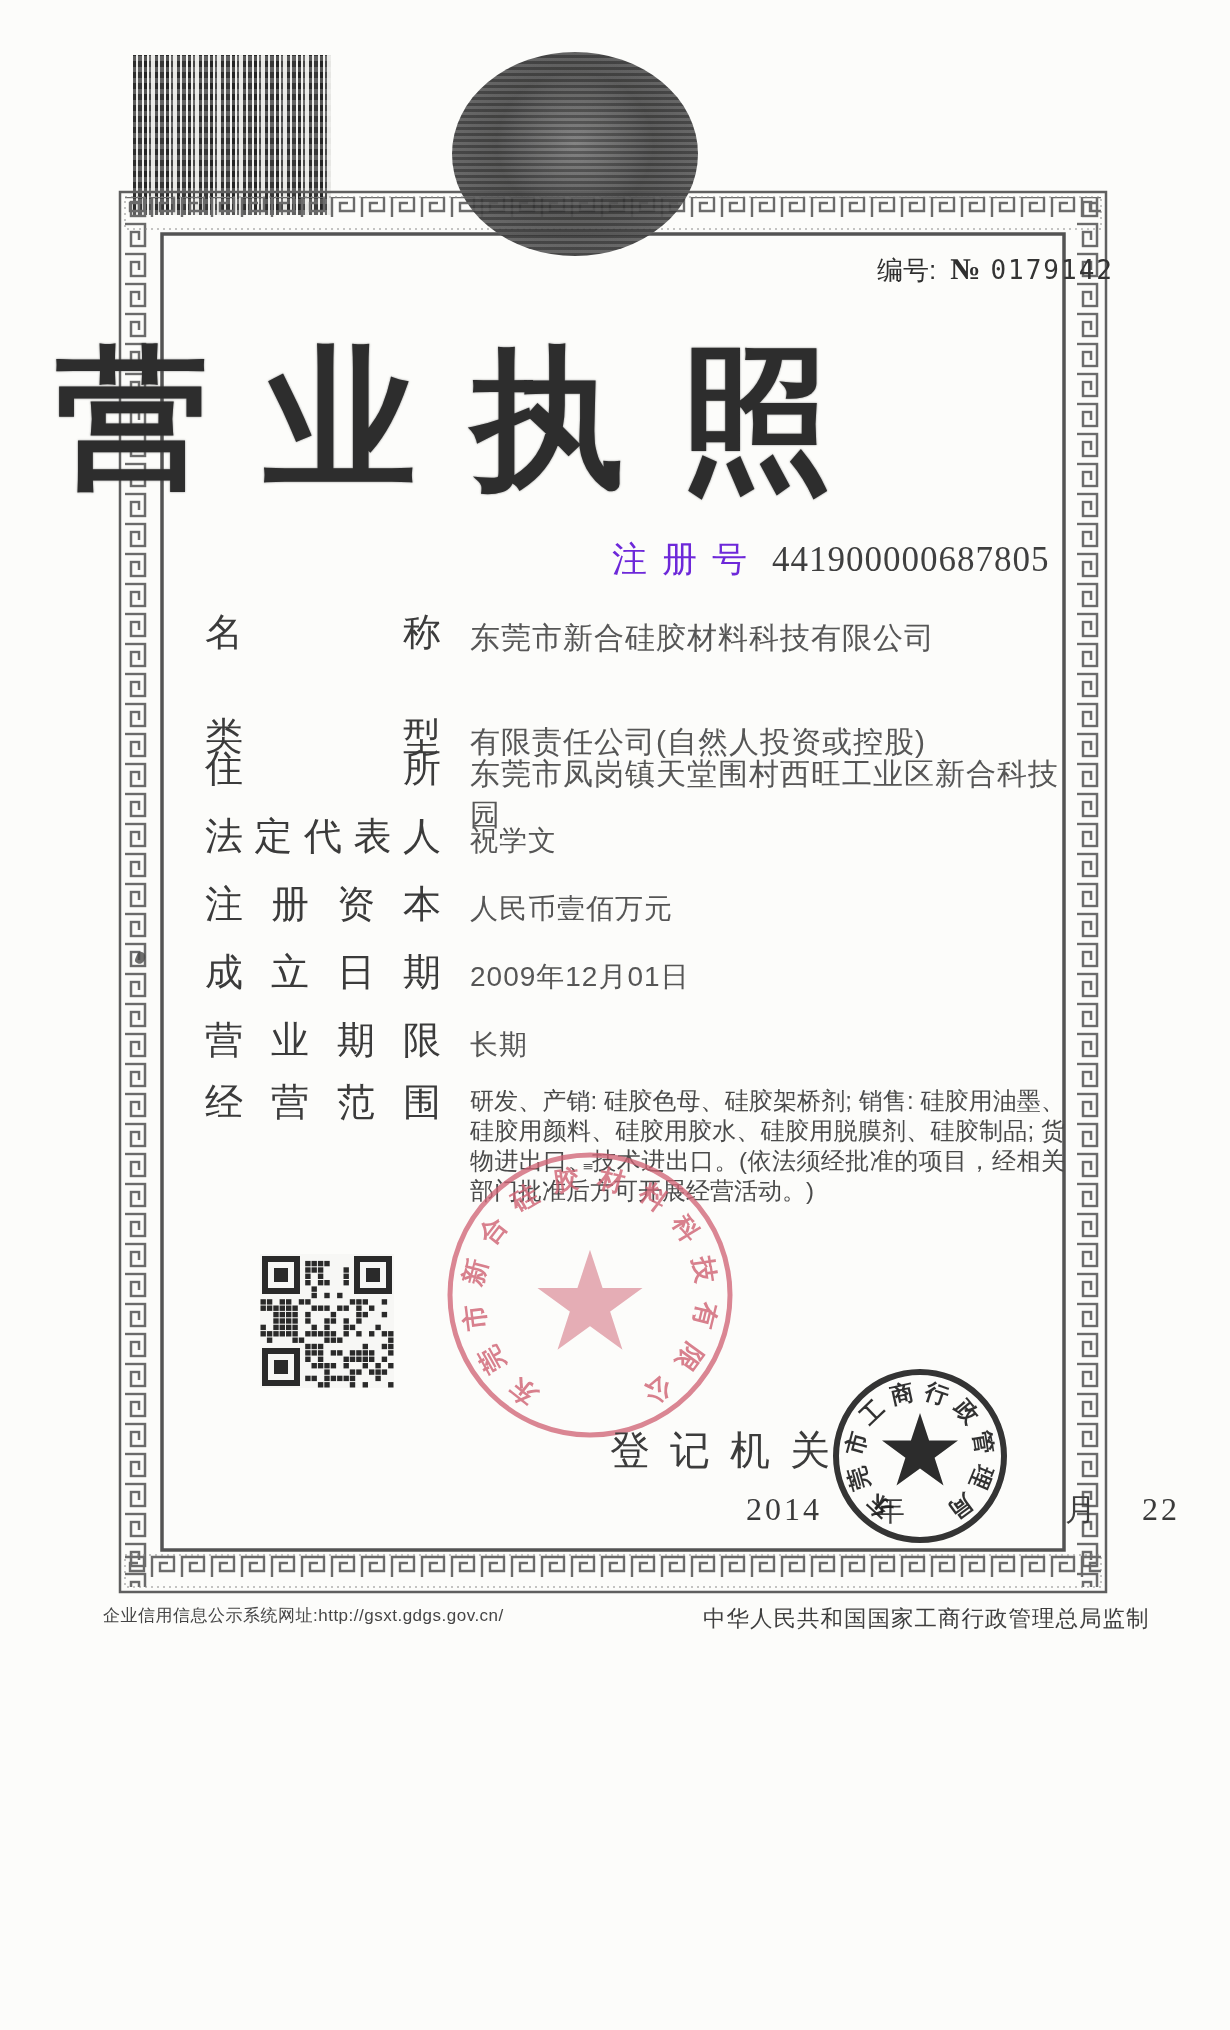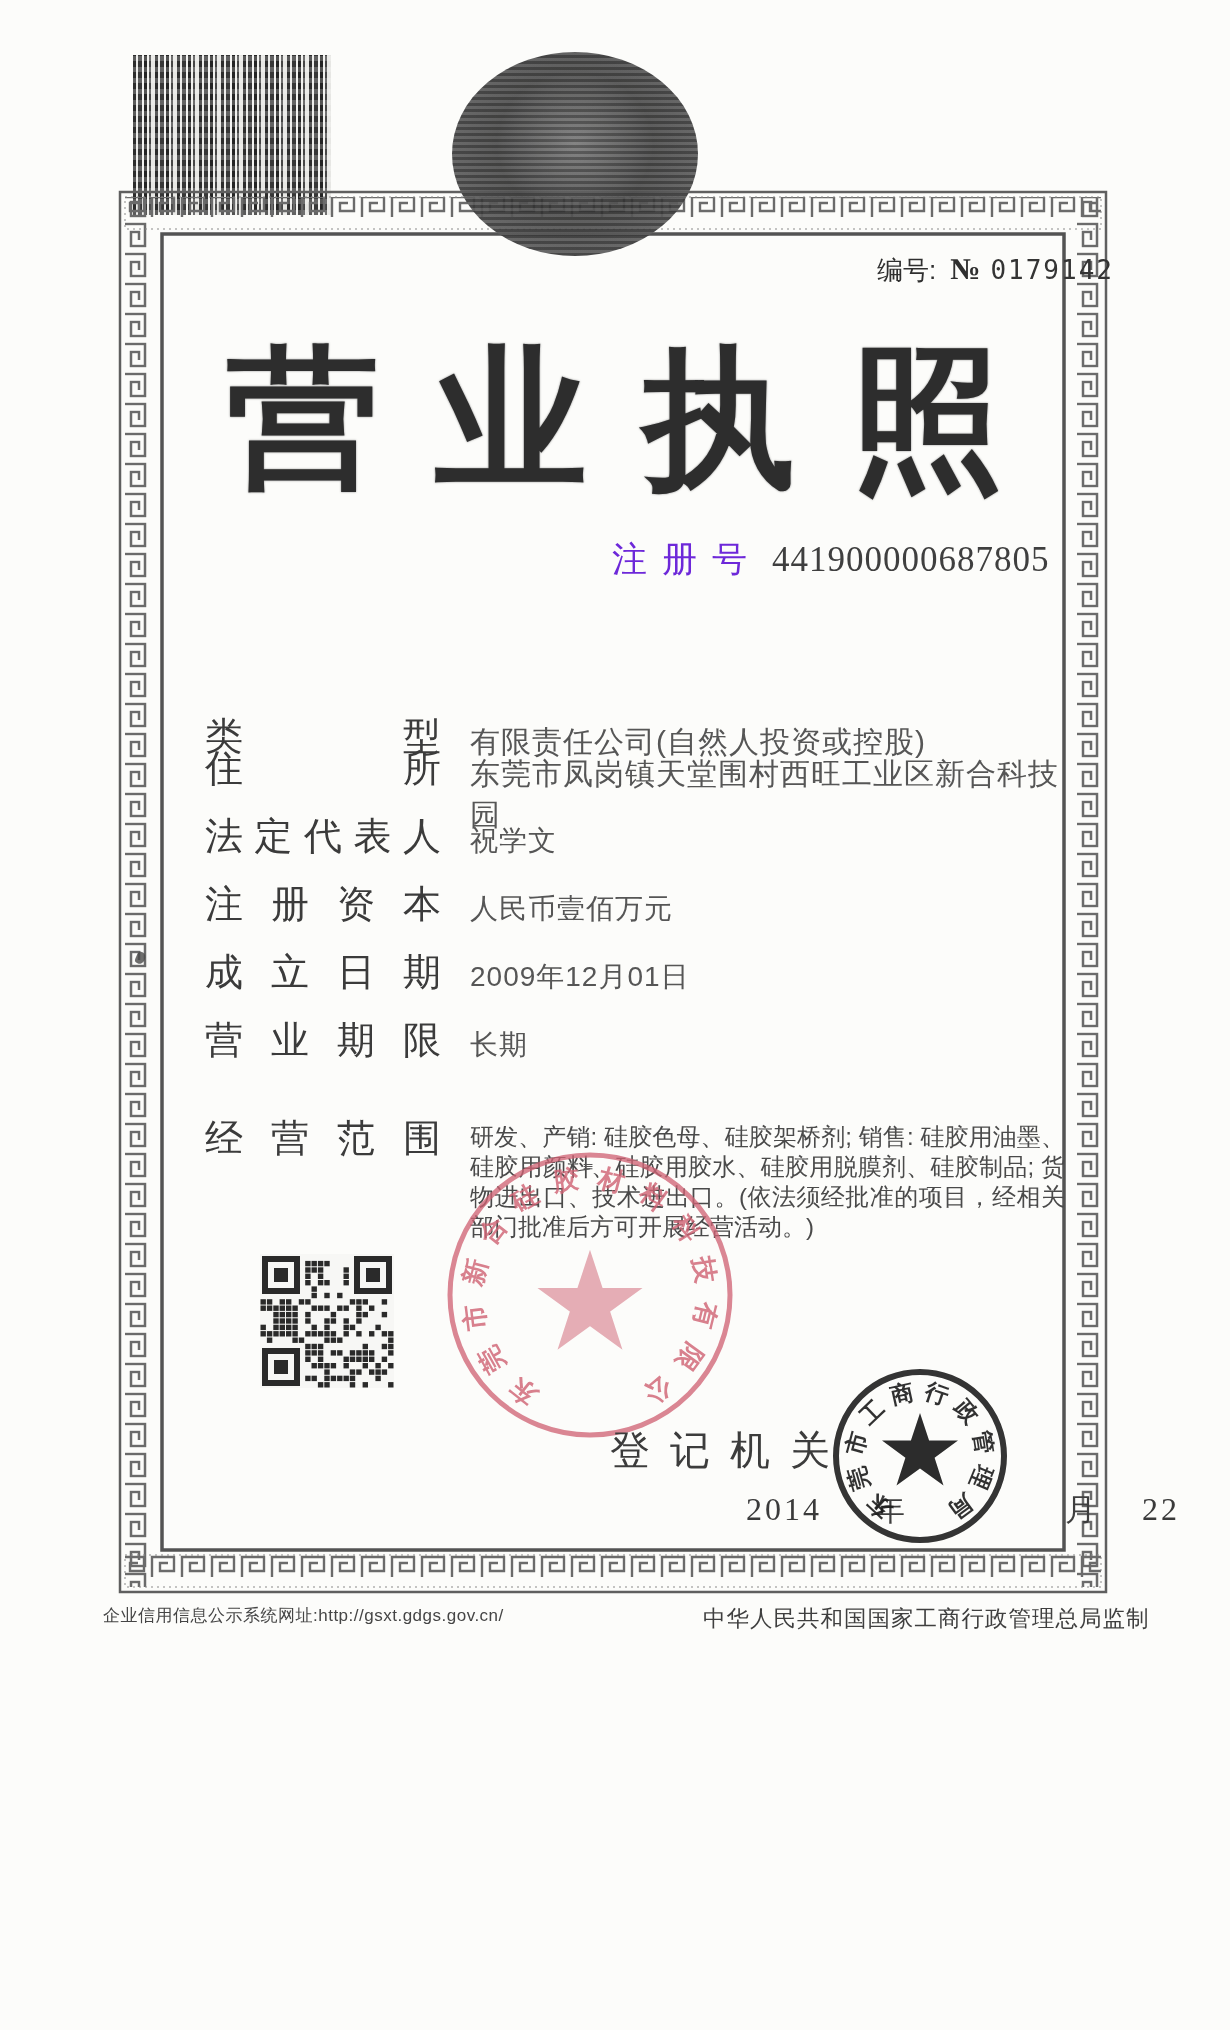--- a/index.html
+++ b/index.html
@@ -19,21 +19,21 @@
 
   
   .frame{position:absolute;left:118px;top:190px;}
 
   
   .serial{position:absolute;left:845px;top:252px;font-size:26px;color:#2f2f2f;display:flex;align-items:baseline;margin-left:32px;}
   .serial .no-symbol{font-family:"Liberation Serif",serif;font-weight:bold;font-size:30px;margin:0 10px 0 14px;}
   .serial .digits{font-family:"DejaVu Sans Mono",monospace;font-size:26px;letter-spacing:2px;color:#343434;}
 
   
-  .title{position:absolute;left:0;top:318px;width:1230px;text-align:center;
+  .title{position:absolute;left:0;top:318px;width:1230px;text-align:left;
     font-size:152px;font-weight:900;color:#2d2d2d;letter-spacing:56px;padding-left:56px;box-sizing:border-box;
     text-shadow:0 0 2px rgba(70,70,70,.7);}
 
   
   .regline{position:absolute;left:612px;top:536px;display:flex;align-items:baseline;}
   .regline .reg-label{font-size:35px;letter-spacing:15px;color:#6d28d9;}
   .regline .reg-number{font-family:"Liberation Serif",serif;font-size:35px;letter-spacing:1px;color:#3f3f3f;margin-left:10px;}
 
   
   .row{position:absolute;left:205px;width:860px;display:flex;align-items:flex-start;}
@@ -98,20 +98,24 @@
     <span class="digits">0179142</span>
   </div>
 
   <div class="title">营业执照</div>
 
   <div class="regline">
     <span class="reg-label">注册号</span>
     <span class="reg-number">441900000687805</span>
   </div>
 
+  <div class="row" style="top:612px;">
+    <div class="row-label">名称</div>
+    <div class="row-value">东莞市新合硅胶材料科技有限公司</div>
+  </div>
   <div class="row" style="top:716px;">
     <div class="row-label">类型</div>
     <div class="row-value">有限责任公司(自然人投资或控股)</div>
   </div>
   <div class="row" style="top:816px;">
     <div class="row-label">法定代表人</div>
     <div class="row-value small">祝学文</div>
   </div>
   <div class="row" style="top:748px;">
     <div class="row-label">住所</div>
@@ -122,21 +126,21 @@
     <div class="row-value small">人民币壹佰万元</div>
   </div>
   <div class="row" style="top:952px;">
     <div class="row-label">成立日期</div>
     <div class="row-value small">2009年12月01日</div>
   </div>
   <div class="row" style="top:1020px;">
     <div class="row-label">营业期限</div>
     <div class="row-value small">长期</div>
   </div>
-  <div class="row" style="top:1082px;margin-top:36px;">
+  <div class="row" style="top:1082px;">
     <div class="row-label">经营范围</div>
     <div class="scope-value">研发、产销: 硅胶色母、硅胶架桥剂; 销售: 硅胶用油墨、硅胶用颜料、硅胶用胶水、硅胶用脱膜剂、硅胶制品; 货物进出口、技术进出口。(依法须经批准的项目，经相关部门批准后方可开展经营活动。)</div>
   </div>
   <span class="stray">≡</span>
   <div class="noise-dot"></div>
 
   <svg class="qr" width="134" height="134" viewBox="0 0 134 134">
     <rect x="0" y="0" width="134" height="134" fill="#f7f7f5"></rect>
     <g id="qr-cells" fill="#2a2a2a">
         <rect x="45.2" y="6.9" width="5.4" height="5.4"></rect>

